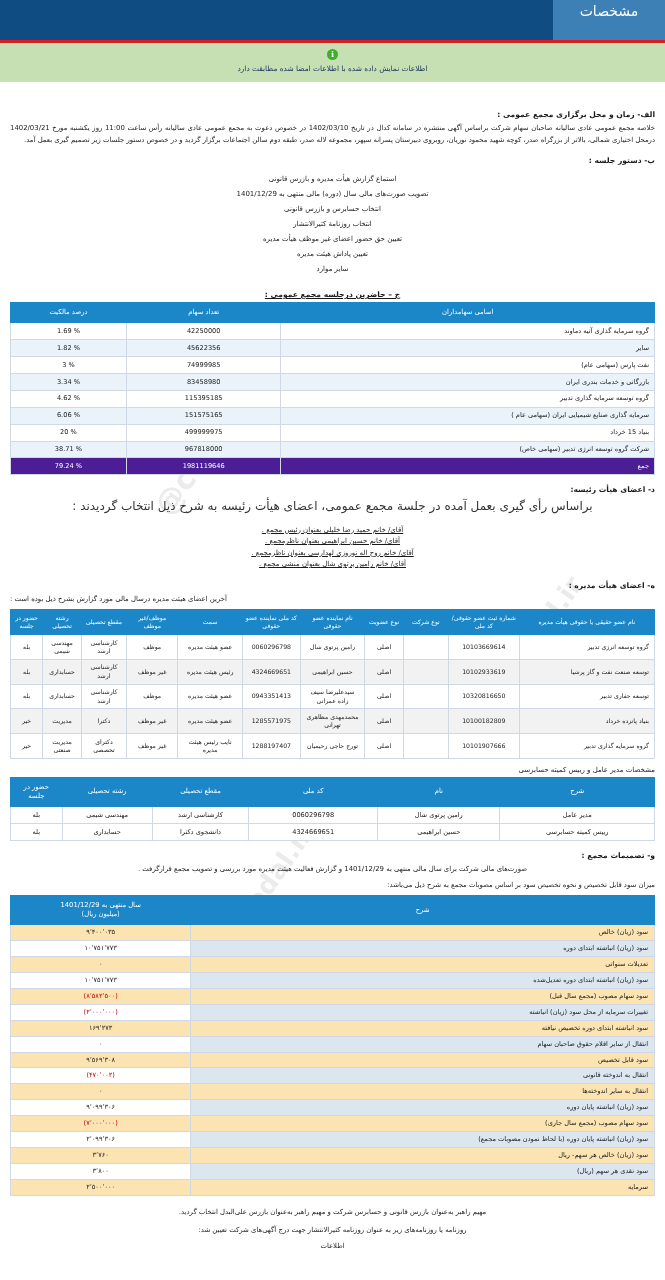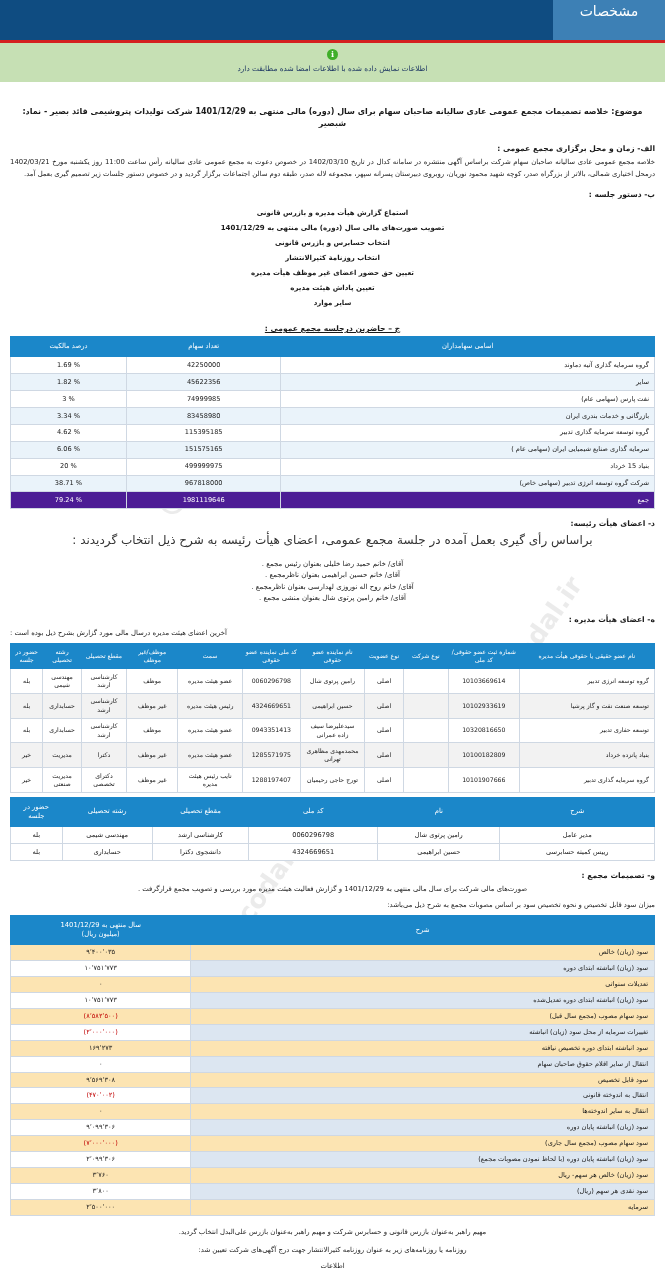--- a/index.html
+++ b/index.html
@@ -77,27 +77,27 @@
     margin: 10px 0 3px 0;
     text-align: right;
   }
   .sect-head.u { text-decoration: underline; }
   .para {
     font-size: 6.9px;
     line-height: 1.75;
     text-align: justify;
     margin: 0 0 4px 0;
   }
-  .agenda { margin: 6px 0 14px 0; font-weight: bold; }
+  .agenda { margin: 6px 0 14px 0; }
   .agenda div {
     text-align: center;
     font-size: 7px;
     padding: 3.5px 0;
   }
-  .presidium { margin: 8px 0 8px 0; }
+  .presidium { margin: 8px 0 8px 0; text-decoration: underline; }
   .presidium div {
     text-align: center;
     font-size: 7px;
     line-height: 1.65;
   }
   .small-note { font-size:12px; text-align:center; line-height:1.6; color:#333; }
   .cap { font-size: 7px; margin: 7px 0 3px 0; text-align: left; direction: rtl; }
   .cap.right { text-align: right; }
 
   
@@ -183,21 +183,20 @@
   <span>اطلاعات نمایش داده شده با اطلاعات امضا شده مطابقت دارد</span>
 </div>
 
 <div class="wm wm1">@codal.ir</div>
 <div class="wm wm2">@codal.ir</div>
 <div class="wm wm3">@codal.ir</div>
 <div class="wm wm4">@codal.ir</div>
 
 <div class="page">
 
-  <div class="subject">موضوع: خلاصه تصمیمات مجمع عمومی عادی سالیانه صاحبان سهام برای سال (دوره) مالی منتهی به 1401/12/29 شرکت تولیدات پتروشیمی قائد بصیر - نماد: شبصیر</div>
 
   <div class="sect-head">الف- زمان و محل برگزاری مجمع عمومی :</div>
   <div class="para">خلاصه مجمع عمومی عادی سالیانه صاحبان سهام شرکت براساس آگهی منتشره در سامانه کدال در تاریخ 1402/03/10 در خصوص دعوت به مجمع عمومی عادی سالیانه رأس ساعت 11:00 روز یکشنبه مورخ 1402/03/21 درمحل  اختیاری شمالی، بالاتر از بزرگراه صدر، کوچه شهید محمود نوریان، روبروی دبیرستان پسرانه سپهر، مجموعه لاله صدر، طبقه دوم  سالن اجتماعات  برگزار گردید و در خصوص دستور جلسات زیر تصمیم گیری بعمل آمد.</div>
 
   <div class="sect-head">ب- دستور جلسه :</div>
   <div class="agenda">
       <div>استماع گزارش هیأت مدیره و بازرس قانونی</div>
       <div>تصویب صورت‌های مالی سال (دوره) مالی منتهی به 1401/12/29</div>
       <div>انتخاب حسابرس و بازرس قانونی</div>
       <div>انتخاب روزنامة کثیرالانتشار</div>
@@ -354,20 +353,21 @@
           <td>1288197407</td>
           <td>نایب رئیس هیئت مدیره</td>
           <td>غیر موظف</td>
           <td>دکترای تخصصی</td>
           <td>مدیریت صنعتی</td>
           <td>خیر</td>
         </tr>
       </tbody>
   </table>
 
+  <div class="cap right">مشخصات مدیر عامل و رییس کمیته حسابرسی</div>
   <table class="tbl-ceo">
     <thead>
       <tr>
         <th style="width:24%">شرح</th>
         <th style="width:19%">نام</th>
         <th style="width:20%">کد ملی</th>
         <th style="width:15%">مقطع تحصیلی</th>
         <th style="width:14%">رشته تحصیلی</th>
         <th style="width:8%">حضور در جلسه</th>
       </tr>

